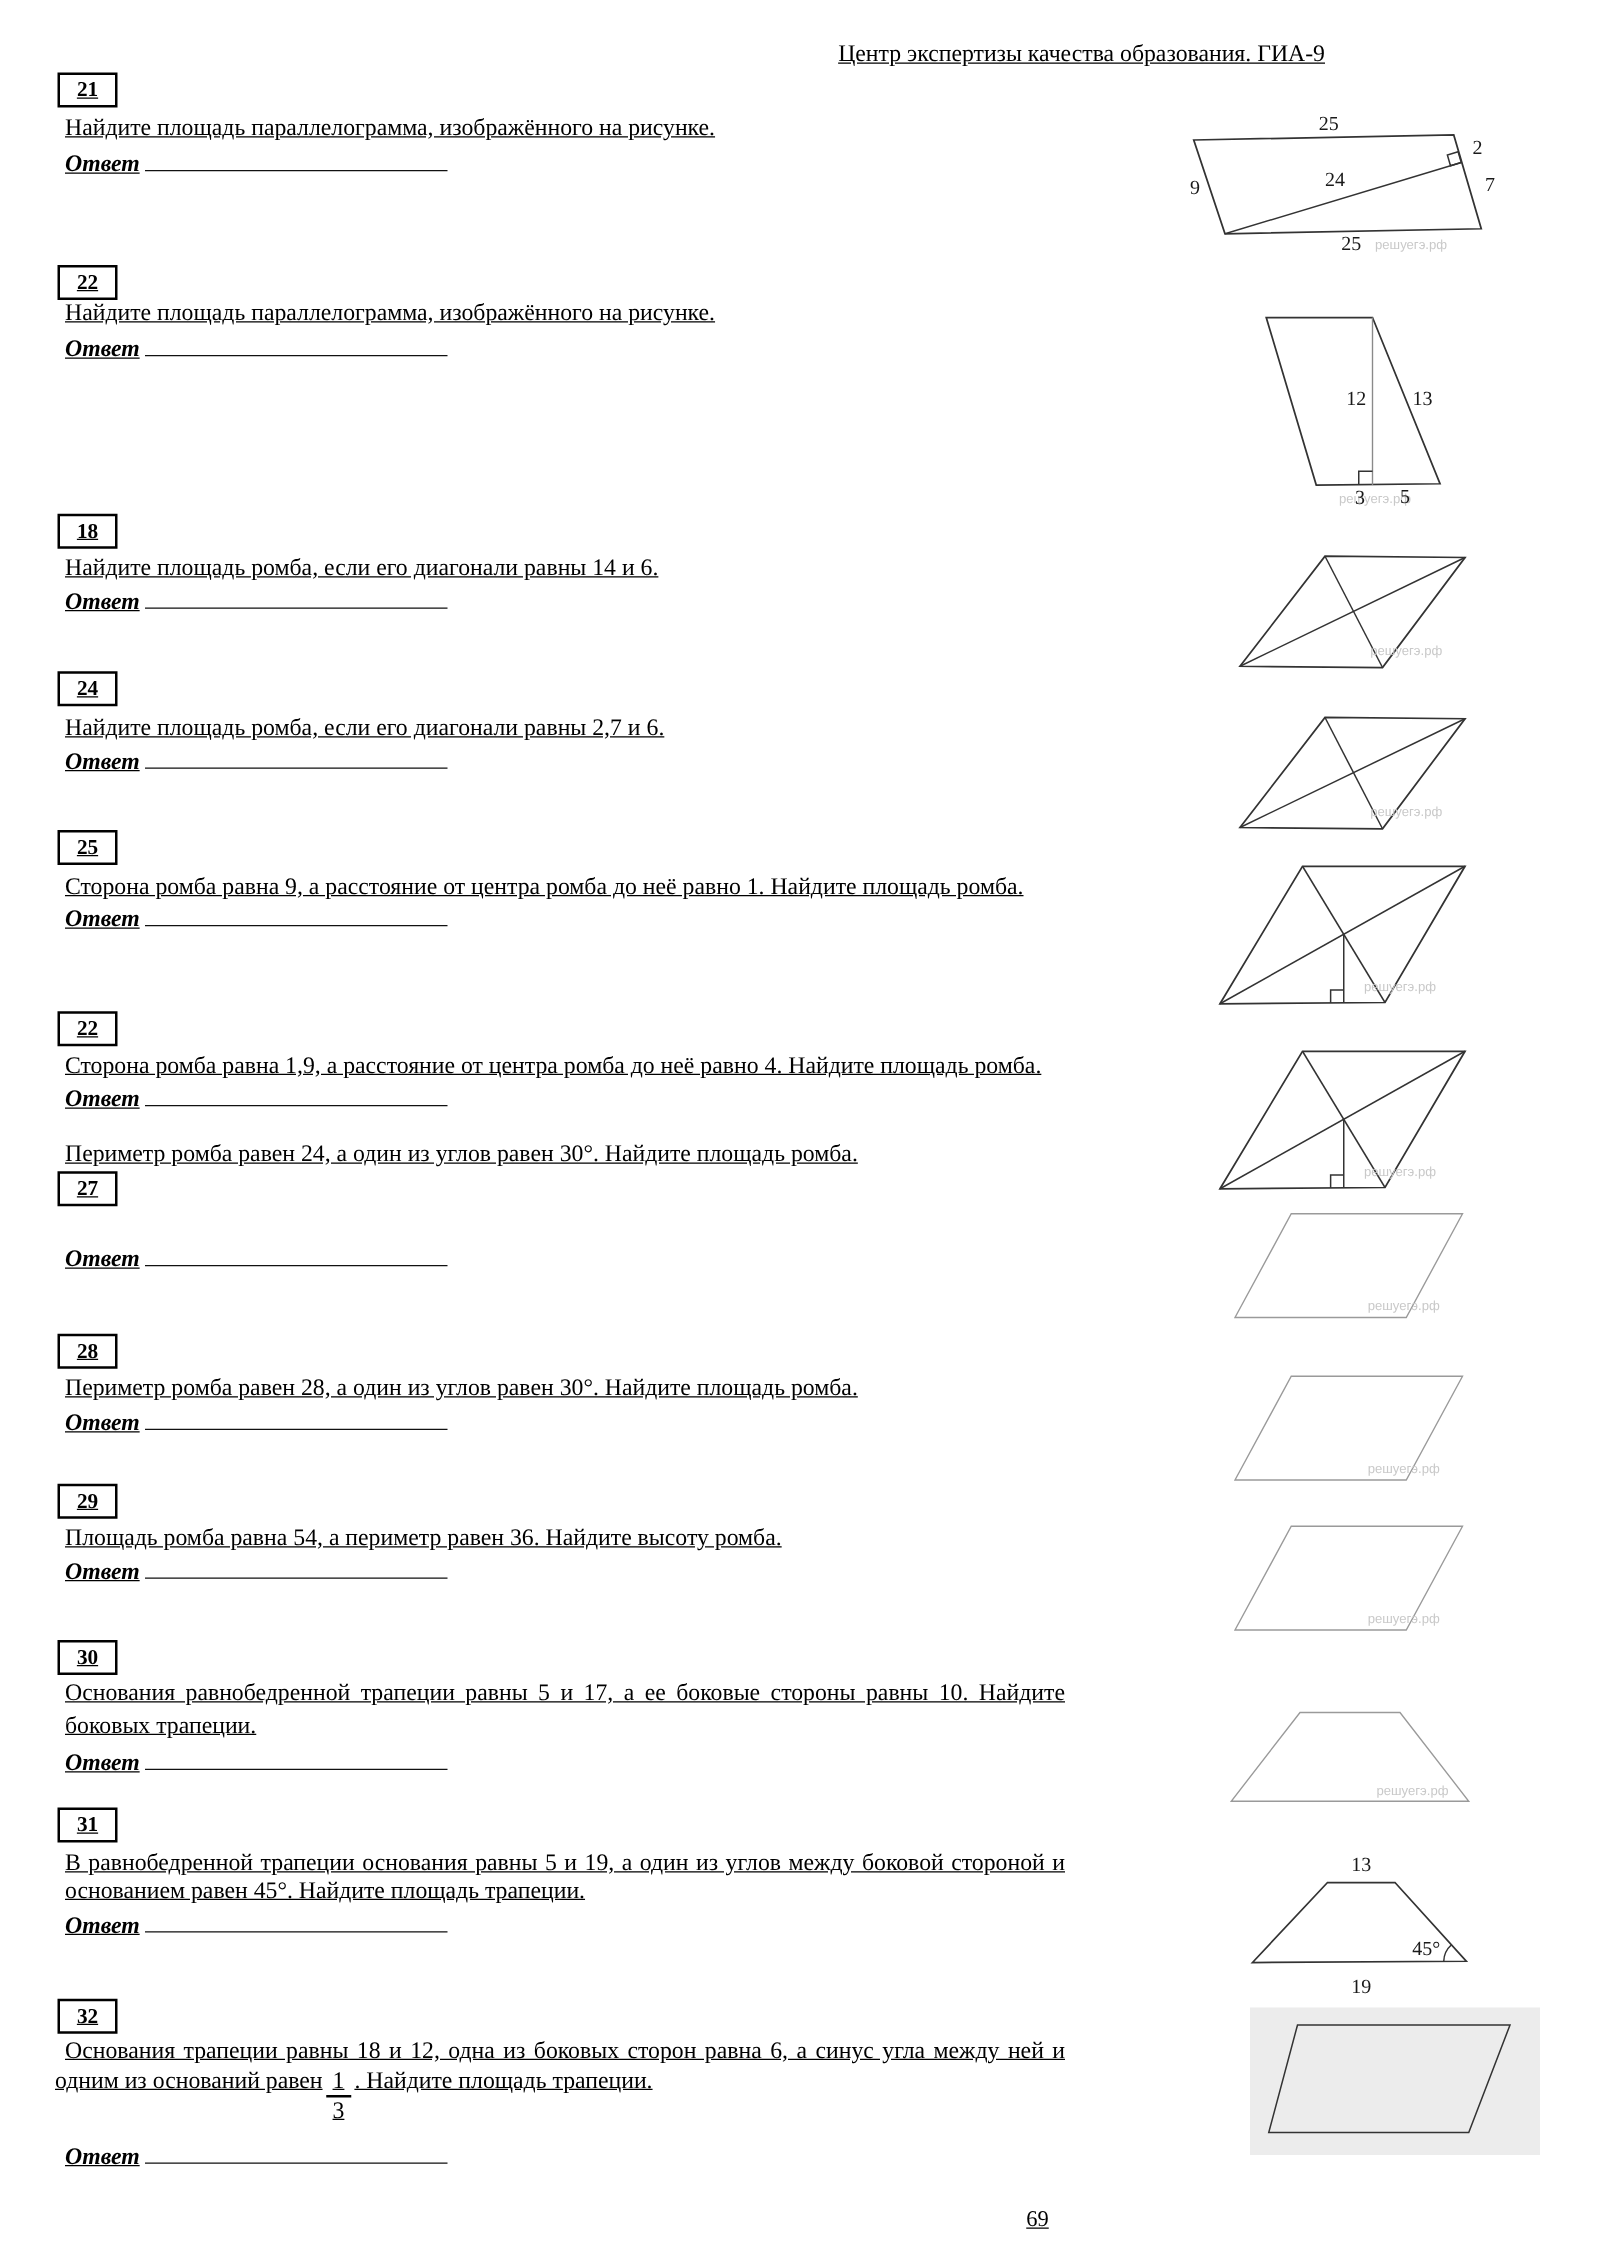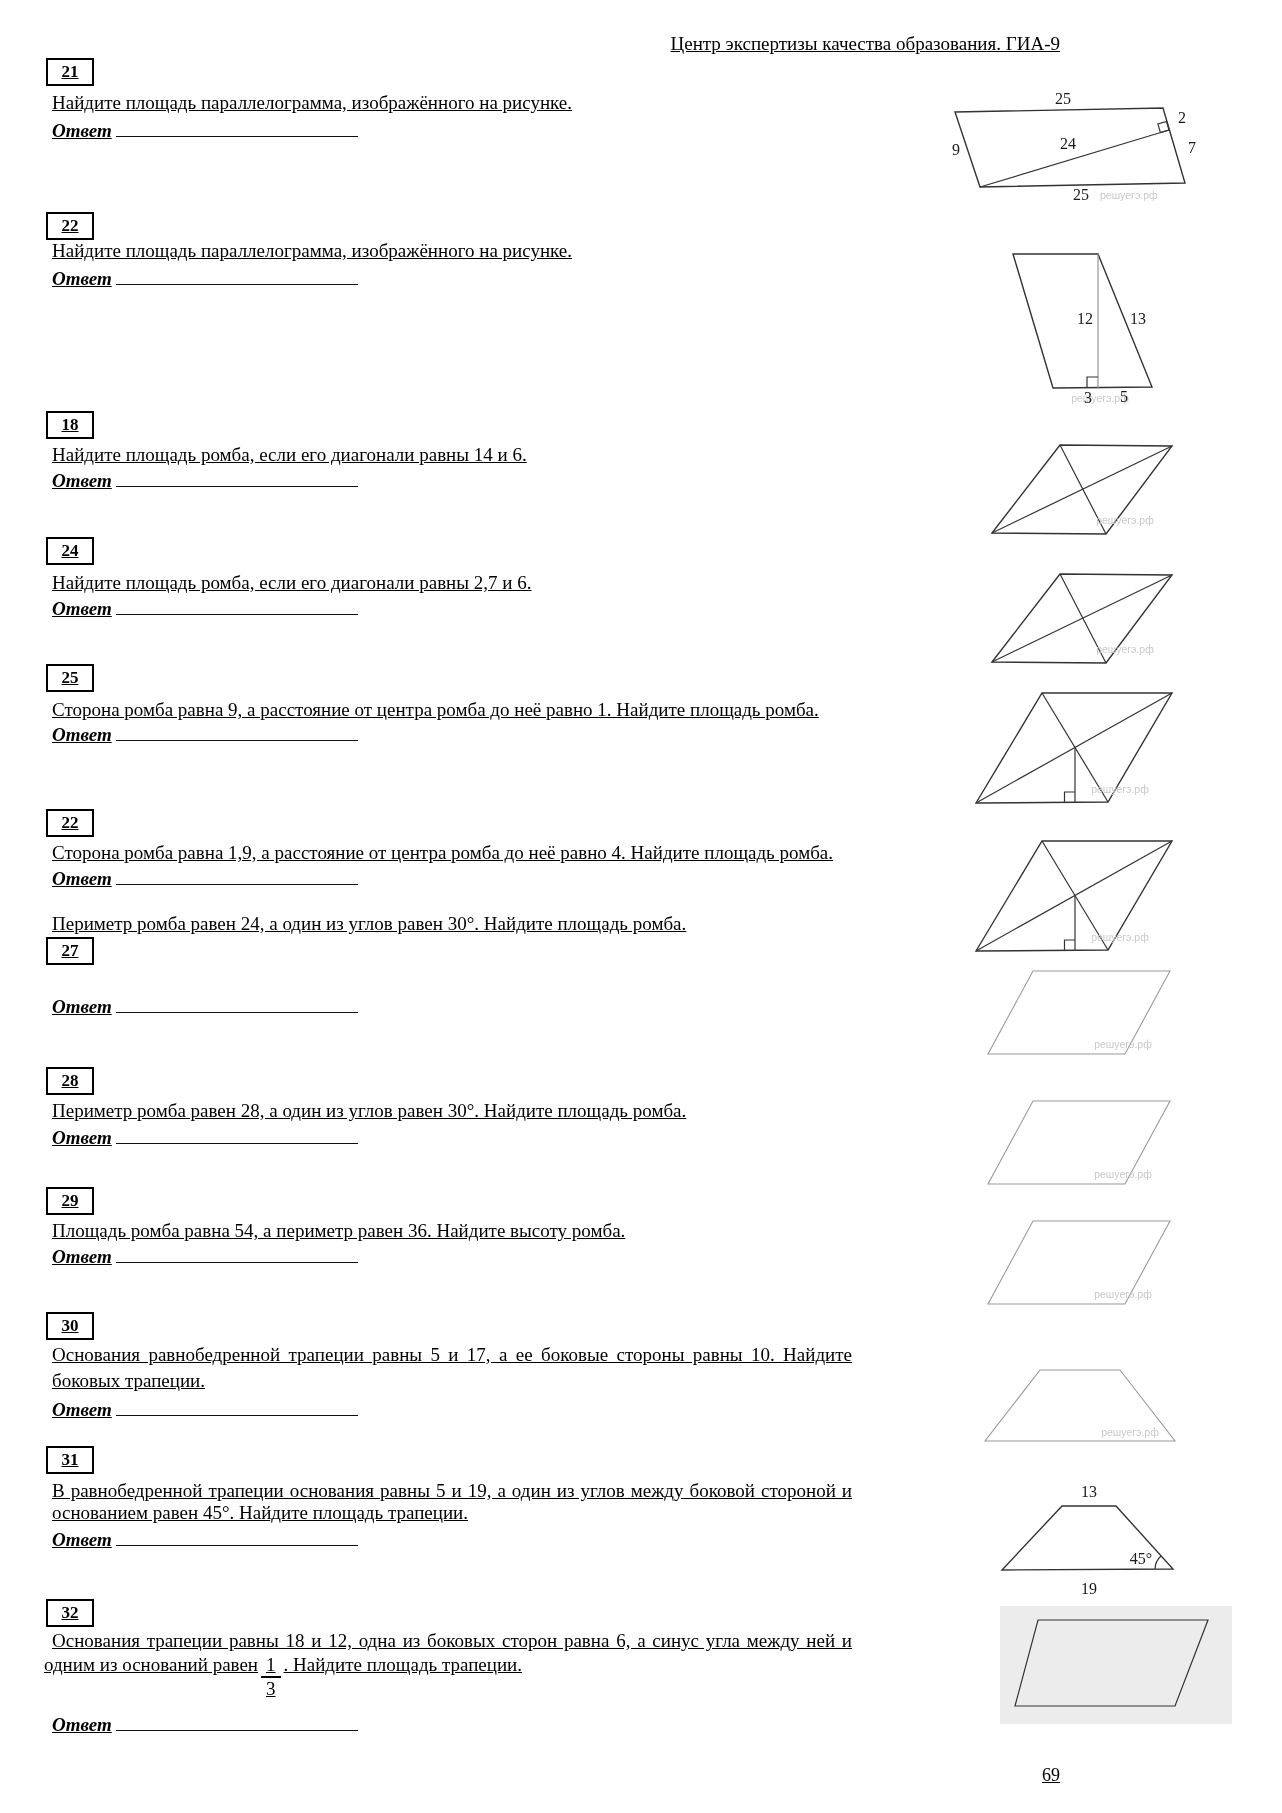--- a/index.html
+++ b/index.html
@@ -11,21 +11,21 @@
           font-weight:bold;font-size:17px;text-align:center;line-height:24px;}
   .pline{left:52px;font-size:19px;white-space:nowrap;}
   .pjust{left:52px;width:800px;font-size:19px;text-align:justify;text-align-last:justify;white-space:nowrap;}
   .ans{left:52px;font-size:19px;}
   .answ{font-style:italic;font-weight:bold;}
   .ansline{display:inline-block;width:242px;height:16px;border-bottom:1.5px solid #111;margin-left:4px;}
   .fracline{left:44px;width:800px;display:flex;font-size:19px;white-space:nowrap;}
   .frac{display:inline-flex;flex-direction:column;align-items:center;margin:0 3px;line-height:1.15;}
   .frac .den{border-top:2px solid #000;padding:0 5px;}
   .frac .num{padding:0 5px;}
-  .pagenum{left:600px;top:1765px;width:460px;text-align:right;font-size:18px;}
+  .pagenum{left:600px;top:1765px;width:460px;text-align:center;font-size:18px;}
   svg{position:absolute;overflow:visible;}
   .sd{fill:none;stroke:#333;stroke-width:1.4px;}
   .sl{fill:none;stroke:#333;stroke-width:1.2px;}
   .sg{fill:none;stroke:#9a9a9a;stroke-width:1.1px;}
   .hgray{stroke:#8a8a8a;stroke-width:1.1px;}
   .figlabel{font-family:"Liberation Serif",serif;font-size:16px;fill:#1a1a1a;}
   .wm{font-family:"Liberation Sans",sans-serif;font-size:10.5px;fill:#c9c9c9;}
   .panel32{left:1000px;top:1606px;width:232px;height:118px;background:#ececec;}
 </style>
 </head>

